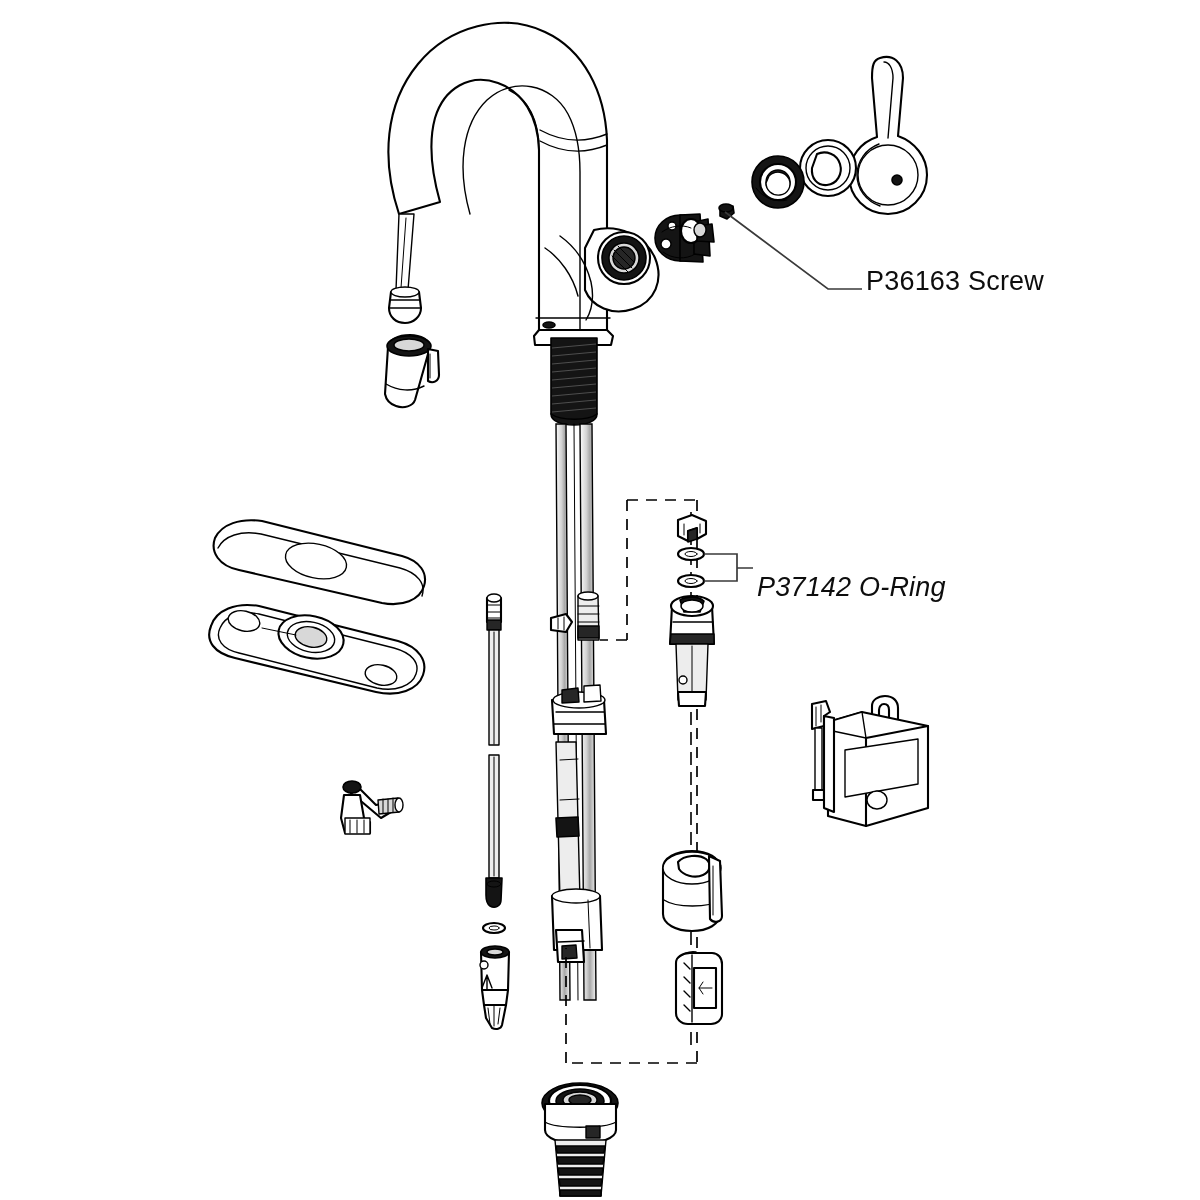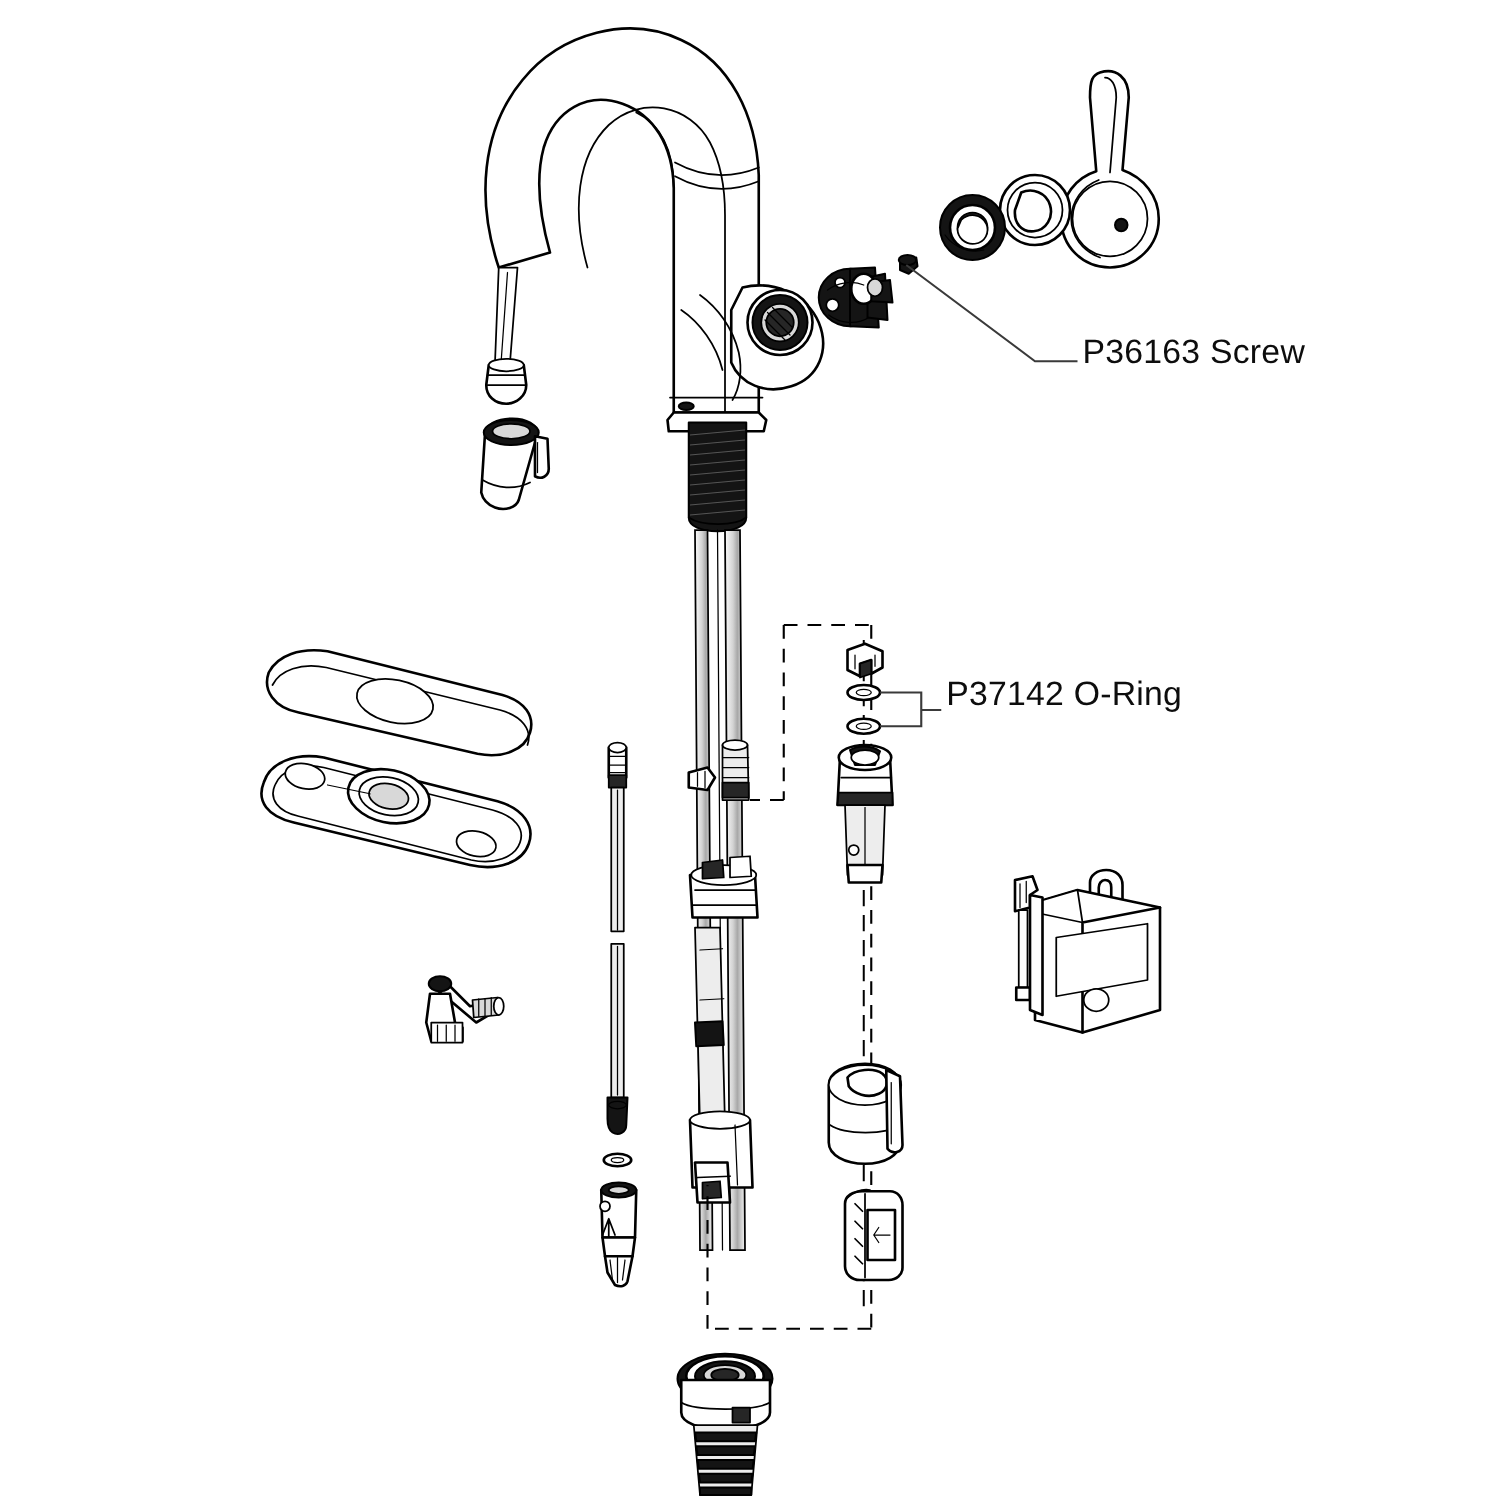--- a/index.html
+++ b/index.html
@@ -14,21 +14,21 @@
   .callout-label{
     position:absolute;
     font-family:"Liberation Sans", sans-serif;
     font-size:27px;
     line-height:30px;
     color:#0d0d0d;
     white-space:nowrap;
     letter-spacing:0.2px;
   }
   #label-screw{left:866px;top:266px;}
-  #label-oring{left:757px;top:540px;}
+  #label-oring{left:757px;top:572px;font-style:italic;}
 </style>
 </head>
 <body>
 
 <div id="stage">
 
   <svg id="art" viewBox="0 0 1200 1200" xmlns="http://www.w3.org/2000/svg">
     <defs>
       <style>
         .ln{fill:none;stroke:#000;stroke-width:2.1;stroke-linecap:round;stroke-linejoin:round;}

